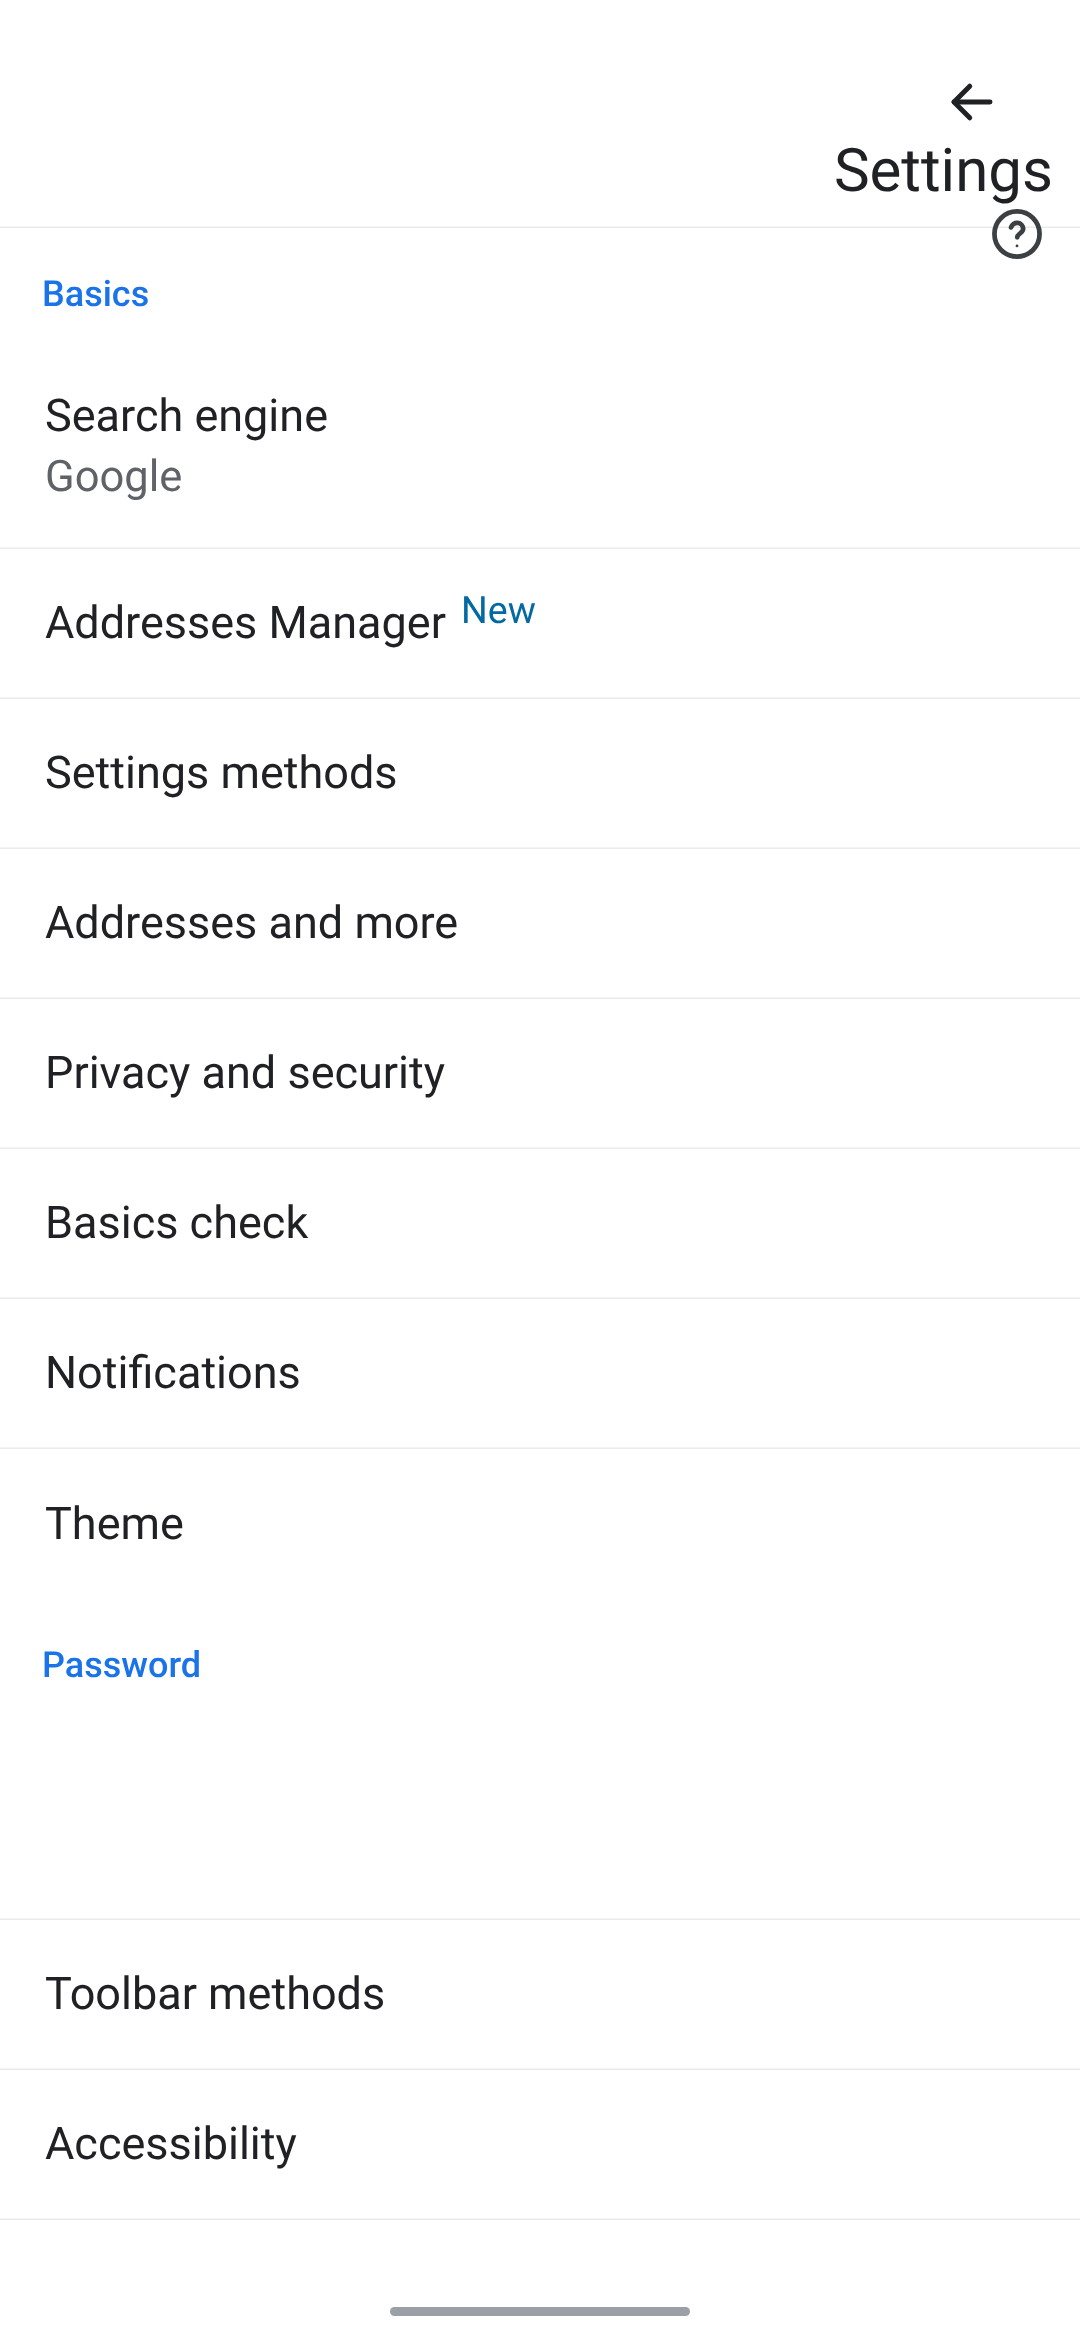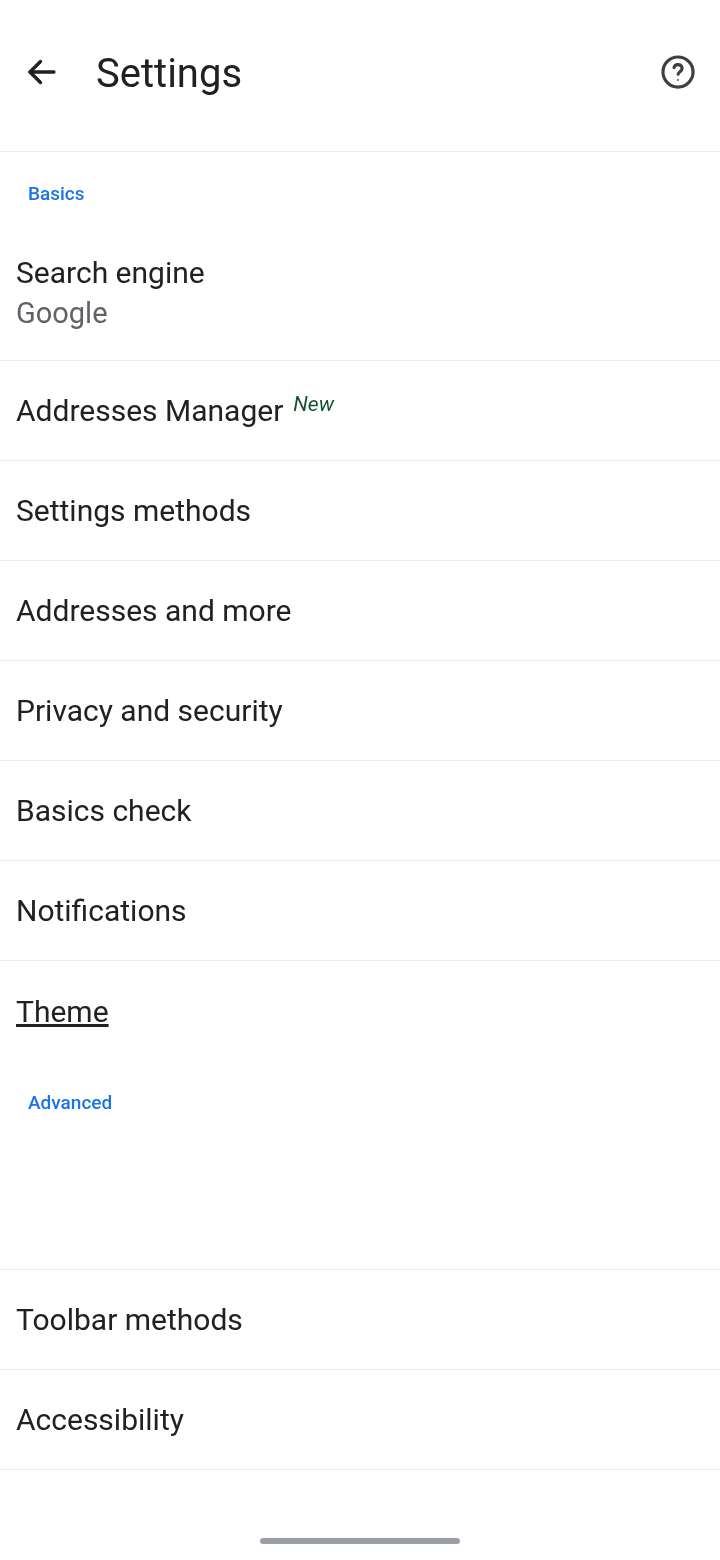--- a/index.html
+++ b/index.html
@@ -16,23 +16,24 @@
       position: relative;
       overflow: hidden;
     }
     .status-bar {
       height: 50px;
       background: #ffffff;
     }
     .header {
       height: 102px;
       display: flex;
-      align-items: flex-start;
+      align-items: flex-end;
       padding: 0 18px;
       border-bottom: 1px solid #e8eaed;
+      flex-direction: column;
     }
     .back-button {
       width: 48px;
       height: 48px;
       display: flex;
       align-items: center;
       justify-content: center;
       margin-right: 30px;
     }
     .header-title {
@@ -43,54 +44,52 @@
     }
     .help-button {
       width: 48px;
       height: 48px;
       display: flex;
       align-items: center;
       justify-content: center;
     }
     .section-header {
       padding: 30px 38px 20px 28px;
-      font-size: 19px;
+      font-size: 24px;
       color: #1a73e8;
       font-weight: 500;
     }
     .setting-item {
-      padding: 0 16px;
+      padding: 0 30px;
       min-height: 100px;
       display: flex;
       flex-direction: column;
       justify-content: center;
       border-bottom: 1px solid #e8eaed;
     }
     .setting-item.no-border {
       border-bottom: none;
-      text-decoration: underline;
     }
     .setting-title {
       font-size: 30px;
       color: #202124;
       display: flex;
       align-items: baseline;
     }
     .setting-subtitle {
       font-size: 29px;
       color: #5f6368;
       margin-top: 6px;
     }
     .badge {
-      font-size: 21px;
-      color: #14532d;
+      font-size: 25px;
+      color: #0369a1;
       margin-left: 10px;
       position: relative;
       top: -10px;
-      font-style: italic;
     }
     .home-indicator {
       position: absolute;
       bottom: 16px;
       left: 50%;
       transform: translateX(-50%);
       width: 200px;
       height: 6px;
       background: #9aa0a6;
       border-radius: 3px;
@@ -153,21 +152,21 @@
 </div>
 
 <div class="setting-item">
   <div class="setting-title">Notifications</div>
 </div>
 
 <div class="setting-item no-border">
   <div class="setting-title">Theme</div>
 </div>
 
-<div class="section-header">Advanced</div>
+<div class="section-header">Password</div>
 
 <div class="setting-item" style="min-height:136px">
 </div>
 
 <div class="setting-item">
   <div class="setting-title">Toolbar methods</div>
 </div>
 
 <div class="setting-item">
   <div class="setting-title">Accessibility</div>

